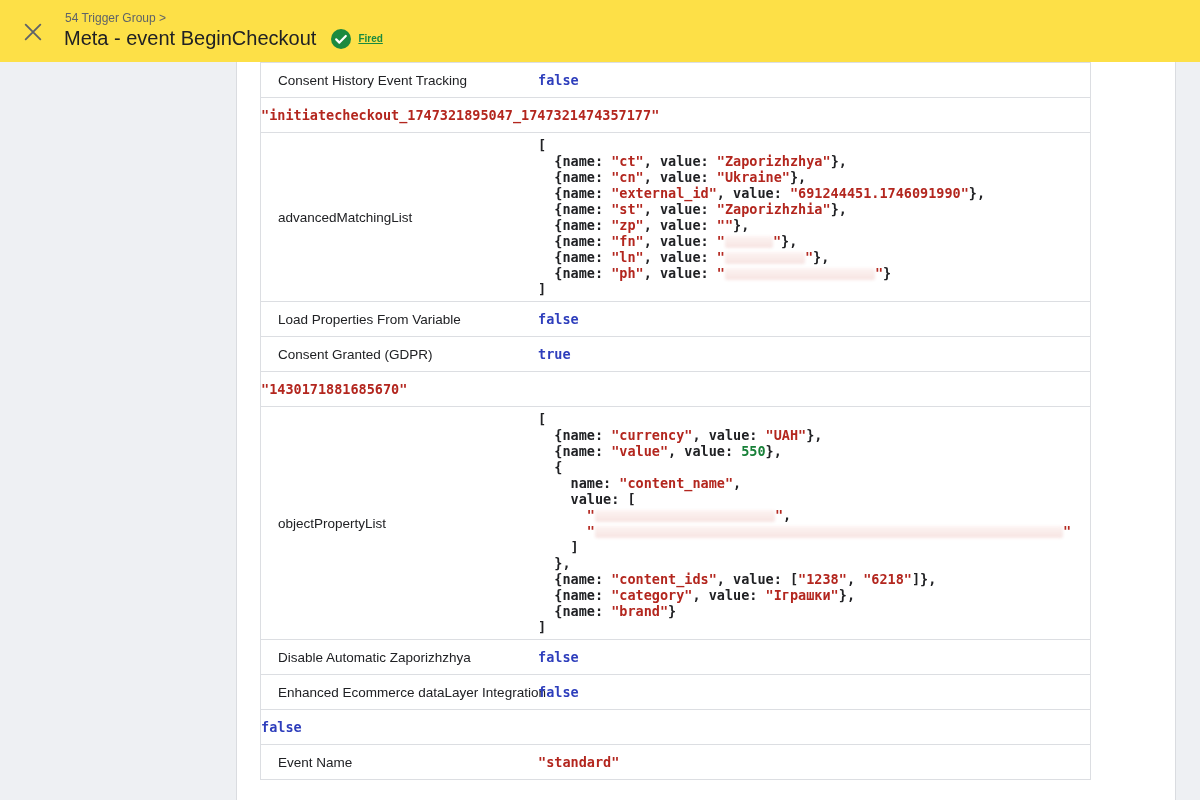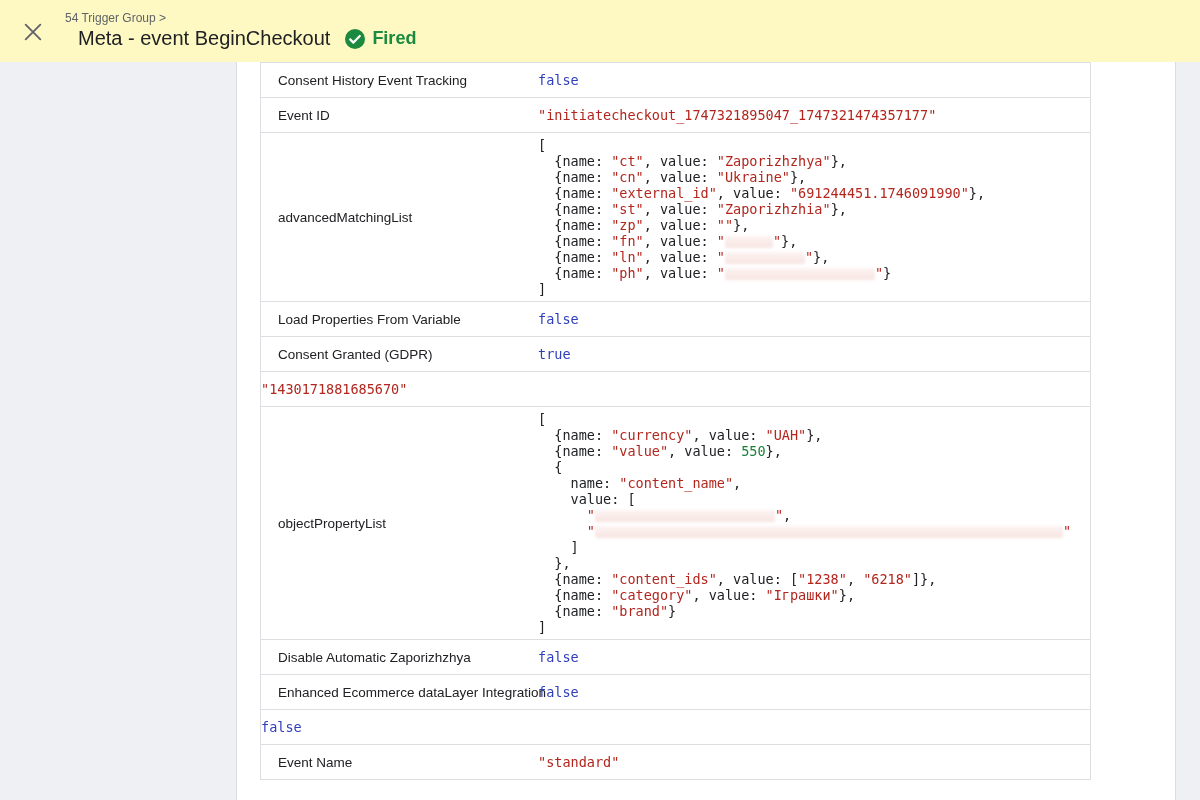--- a/index.html
+++ b/index.html
@@ -1,45 +1,45 @@
 <!DOCTYPE html>
 <html style="--c-string: #b3261e; --c-bool: #2e3ebc; --c-number: #188038; --c-fired: #1b8a3f; --c-bg: #eef0f3; --c-border: #dadce0;"><head>
 <meta charset="utf-8">
 <style>
   * { margin:0; padding:0; box-sizing:border-box; }
   html,body { width:1200px; height:800px; overflow:hidden; background:#fff;
               font-family:"Liberation Sans", sans-serif; }
 
   
-  .header { position:absolute; top:0; left:0; width:1200px; height:62px; background:#fef9c3; z-index:5; }
+  .header { position:absolute; top:0; left:0; width:1200px; height:62px; background:#fde047; z-index:5; }
   .close-btn { position:absolute; left:20px; top:20px; width:26px; height:26px; border:none;
                background:transparent; cursor:pointer; color:#5f6368; padding:0; }
   .breadcrumb { position:absolute; left:65px; top:11px; font-size:12px; color:#5f6368; }
-  .title-row { position:absolute; left:64px; top:27px; display:flex; align-items:center; gap:15px;margin-left:14px; }
+  .title-row { position:absolute; left:64px; top:27px; display:flex; align-items:center; gap:15px; }
   .page-title { font-size:20px; color:#202124; white-space:nowrap; }
   .fired-badge { display:flex; align-items:center; gap:7px; }
-  .fired-text { font-size:18px; font-weight:bold; color:var(--c-fired,#1b8a3f); }
+  .fired-text { font-size:10px; font-weight:bold; color:var(--c-fired,#1b8a3f);text-decoration:underline; }
 
   
   .left-panel  { position:absolute; top:62px; left:0; width:237px; height:738px;
                  background:var(--c-bg,#eef0f3); border-right:1px solid var(--c-border,#dadce0); }
   .right-panel { position:absolute; top:62px; left:1175px; width:25px; height:738px;
                  background:var(--c-bg,#eef0f3); border-left:1px solid var(--c-border,#dadce0); }
 
   
   .detail-table { position:absolute; top:62px; left:260px; width:831px;
                   border-left:1px solid #dcdee2; border-right:1px solid #dcdee2;
                   border-top:1px solid #dcdee2; background:#fff; }
   .row { display:flex; align-items:center; border-bottom:1px solid #dcdee2; }
   .row.simple { height:35px; }
   .row.code { padding:4px 0; }
   .row-label { width:277px; flex-shrink:0; padding-left:17px; font-size:13.5px;
                color:#202124; white-space:nowrap; }
   .row-value { font-family:"DejaVu Sans Mono", monospace; font-size:13.5px;
-               color:#202124; white-space:pre; }
+               color:#202124; white-space:pre;font-weight:bold; }
   .code-line { line-height:16px; height:16px; white-space:pre; }
   .t-p { color:#202124; }
   .t-s { color:var(--c-string,#b3261e); }
   .t-n { color:var(--c-number,#188038); }
   .t-b { color:var(--c-bool,#2e3ebc); }
   .redacted { display:inline-block; height:12px; border-radius:2px;
               background:linear-gradient(180deg,#fdf4f3,#f6e3e1);
               filter:blur(1.5px); vertical-align:-2px; }
 </style>
 </head>
@@ -66,21 +66,20 @@
 
 <div class="left-panel"></div>
 <div class="right-panel"></div>
 
 <div class="detail-table" id="detail-table">
     <div class="row simple">
       <div class="row-label">Consent History Event Tracking</div>
       <div class="row-value"><span class="t-b">false</span></div>
     </div>
     <div class="row simple">
-      <div class="row-label">Event ID</div>
       <div class="row-value"><span class="t-s">"initiatecheckout_1747321895047_1747321474357177"</span></div>
     </div>
     <div class="row code">
       <div class="row-label">advancedMatchingList</div>
       <div class="row-value"><div class="code-line"><span class="t-p">[</span></div><div class="code-line"><span class="t-p">  {name: </span><span class="t-s">"ct"</span><span class="t-p">, value: </span><span class="t-s">"Zaporizhzhya"</span><span class="t-p">},</span></div><div class="code-line"><span class="t-p">  {name: </span><span class="t-s">"cn"</span><span class="t-p">, value: </span><span class="t-s">"Ukraine"</span><span class="t-p">},</span></div><div class="code-line"><span class="t-p">  {name: </span><span class="t-s">"external_id"</span><span class="t-p">, value: </span><span class="t-s">"691244451.1746091990"</span><span class="t-p">},</span></div><div class="code-line"><span class="t-p">  {name: </span><span class="t-s">"st"</span><span class="t-p">, value: </span><span class="t-s">"Zaporizhzhia"</span><span class="t-p">},</span></div><div class="code-line"><span class="t-p">  {name: </span><span class="t-s">"zp"</span><span class="t-p">, value: </span><span class="t-s">""</span><span class="t-p">},</span></div><div class="code-line"><span class="t-p">  {name: </span><span class="t-s">"fn"</span><span class="t-p">, value: </span><span class="t-s">"</span><span class="redacted" style="width: 48px;"></span><span class="t-s">"</span><span class="t-p">},</span></div><div class="code-line"><span class="t-p">  {name: </span><span class="t-s">"ln"</span><span class="t-p">, value: </span><span class="t-s">"</span><span class="redacted" style="width: 80px;"></span><span class="t-s">"</span><span class="t-p">},</span></div><div class="code-line"><span class="t-p">  {name: </span><span class="t-s">"ph"</span><span class="t-p">, value: </span><span class="t-s">"</span><span class="redacted" style="width: 150px;"></span><span class="t-s">"</span><span class="t-p">}</span></div><div class="code-line"><span class="t-p">]</span></div></div>
     </div>
     <div class="row simple">
       <div class="row-label">Load Properties From Variable</div>
       <div class="row-value"><span class="t-b">false</span></div>
     </div>

